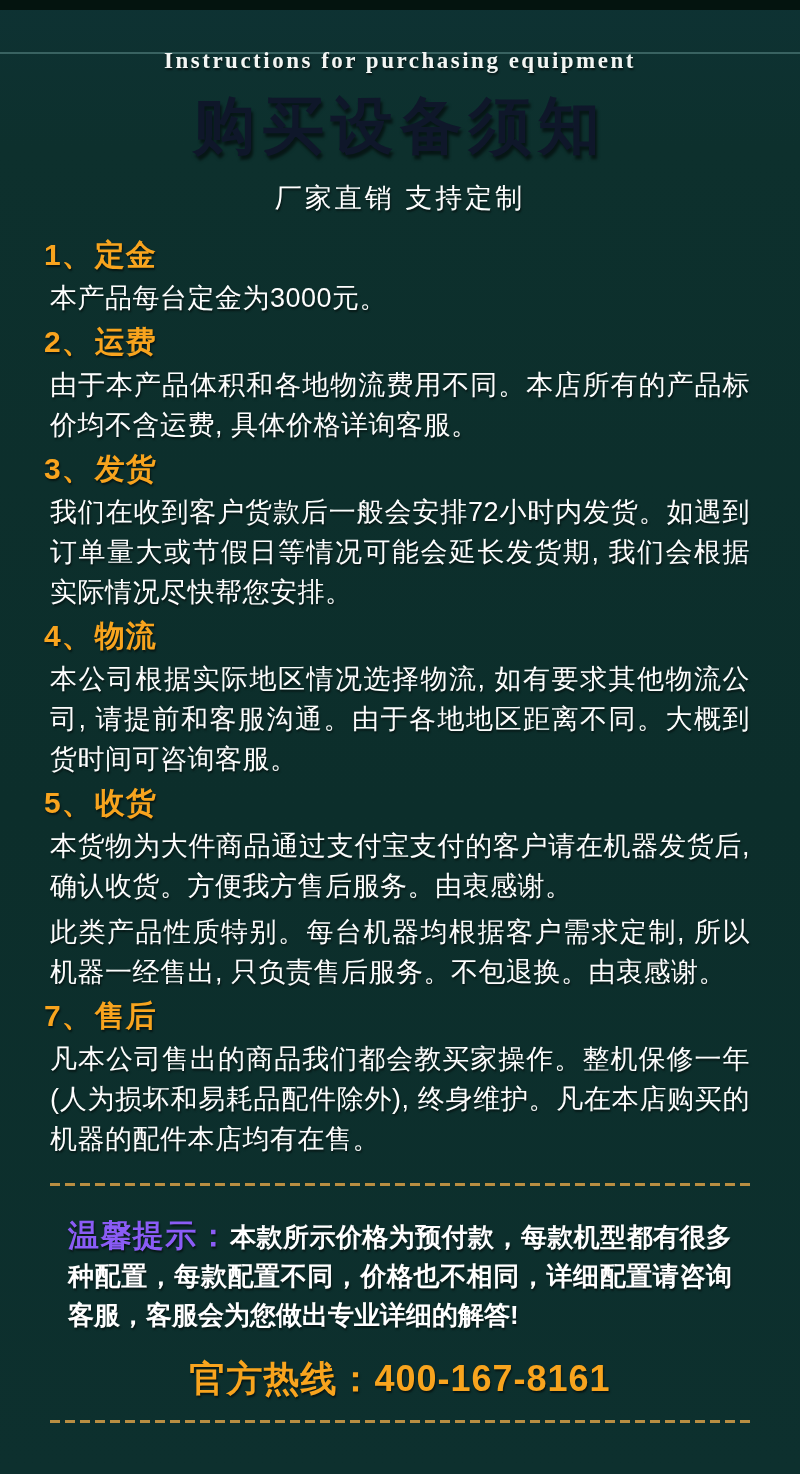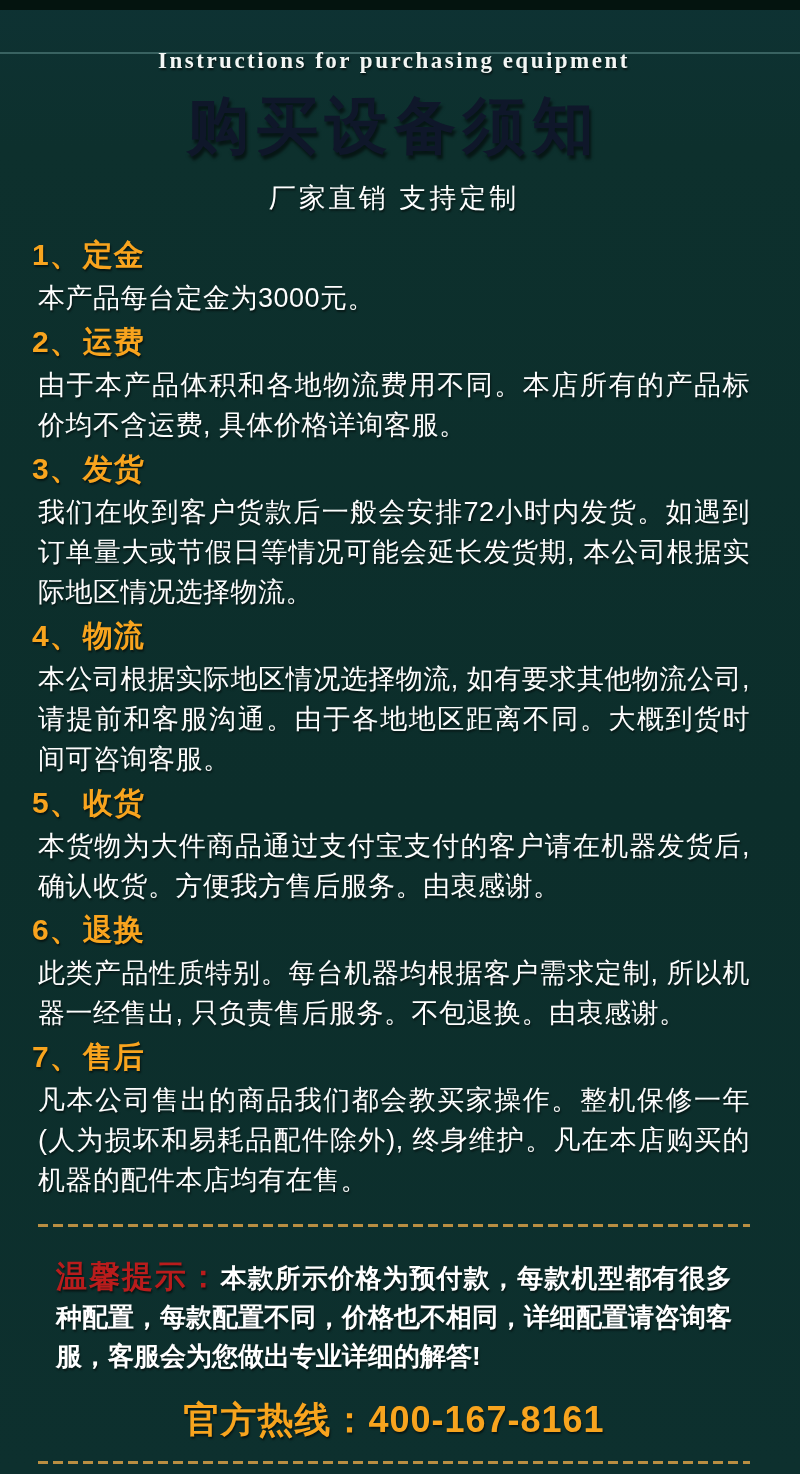--- a/index.html
+++ b/index.html
@@ -16,21 +16,21 @@
     width: 800px; height: 10px;
     background: #04140f;
   }
   .top-hairline {
     position: absolute; top: 52px; left: 0;
     width: 800px; height: 2px;
     background: rgba(110, 160, 158, 0.45);
   }
   .content {
     position: relative;
-    padding: 48px 44px 0 32px;
+    padding: 48px 44px 0 44px;
   }
   .eng-header {
     text-align: center;
     color: #f3f6f4;
     font-family: "Liberation Serif", serif;
     font-weight: 600;
     font-size: 23px;
     letter-spacing: 2.5px;
     text-shadow: 1px 2px 2px rgba(0,0,0,0.6);
   }
@@ -81,21 +81,21 @@
   .notice {
     margin: 30px 24px 0 24px;
     color: #ffffff;
     font-size: 26px;
     font-weight: bold;
     line-height: 39px;
     text-align: justify;
     text-shadow: 1px 2px 2px rgba(0,0,0,0.55);
   }
   .notice-label {
-    color: #b91c1c;
+    color: #8b5cf6;
     font-size: 31px;
     letter-spacing: 1px;
     margin-right: 0;
   }
   .hotline {
     text-align: center;
     margin-top: 20px;
     color: #f8a41e;
     font-size: 36px;
     font-weight: bold;
@@ -123,35 +123,34 @@
       <p class="section-body">本产品每台定金为3000元。</p>
     </div>
 
     <div>
       <div class="section-heading"><span class="num">2、</span><span>运费</span></div>
       <p class="section-body">由于本产品体积和各地物流费用不同。本店所有的产品标价均不含运费, 具体价格详询客服。</p>
     </div>
 
     <div>
       <div class="section-heading"><span class="num">3、</span><span>发货</span></div>
-      <p class="section-body">我们在收到客户货款后一般会安排72小时内发货。如遇到订单量大或节假日等情况可能会延长发货期, 本公司根据实际地区情况选择物流。</p>
+      <p class="section-body">我们在收到客户货款后一般会安排72小时内发货。如遇到订单量大或节假日等情况可能会延长发货期, 我们会根据实际情况尽快帮您安排。</p>
     </div>
 
     <div>
       <div class="section-heading"><span class="num">4、</span><span>物流</span></div>
       <p class="section-body">本公司根据实际地区情况选择物流, 如有要求其他物流公司, 请提前和客服沟通。由于各地地区距离不同。大概到货时间可咨询客服。</p>
     </div>
 
     <div>
       <div class="section-heading"><span class="num">5、</span><span>收货</span></div>
       <p class="section-body">本货物为大件商品通过支付宝支付的客户请在机器发货后, 确认收货。方便我方售后服务。由衷感谢。</p>
     </div>
 
     <div>
-      <div class="section-heading"><span class="num">6、</span><span>退换</span></div>
       <p class="section-body">此类产品性质特别。每台机器均根据客户需求定制, 所以机器一经售出, 只负责售后服务。不包退换。由衷感谢。</p>
     </div>
 
     <div>
       <div class="section-heading"><span class="num">7、</span><span>售后</span></div>
       <p class="section-body">凡本公司售出的商品我们都会教买家操作。整机保修一年(人为损坏和易耗品配件除外), 终身维护。凡在本店购买的机器的配件本店均有在售。</p>
     </div>
 
   </div>
 

